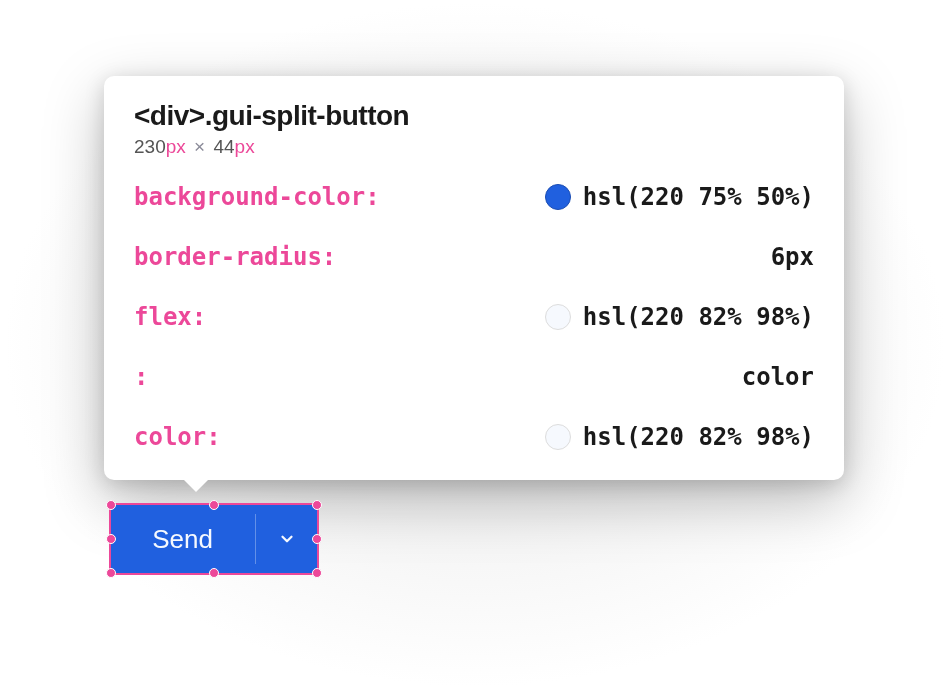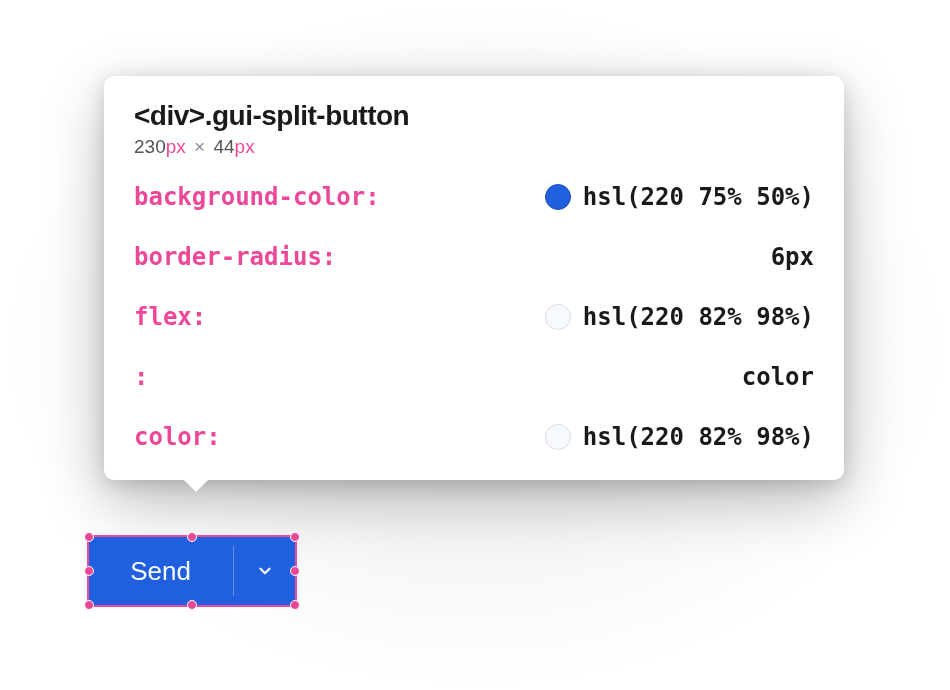--- a/index.html
+++ b/index.html
@@ -116,22 +116,21 @@
     }
     
     .swatch.white {
       background: hsl(220, 82%, 98%);
       border-color: #ddd;
     }
     
     .split-button-container {
       position: absolute;
       top: 504px;
-      left: 88px;
-      margin-top: 32px;
+      left: 110px;
     }
     
     .selection-box {
       position: absolute;
       inset: -1px;
       border: 2px solid #ec4899;
       pointer-events: none;
     }
     
     .selection-handle {

